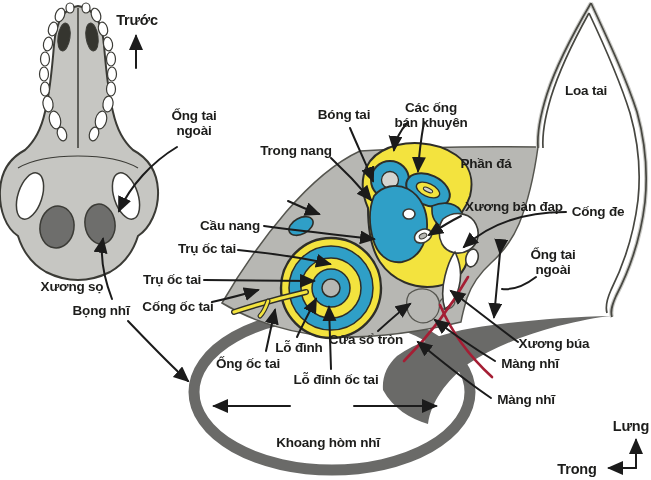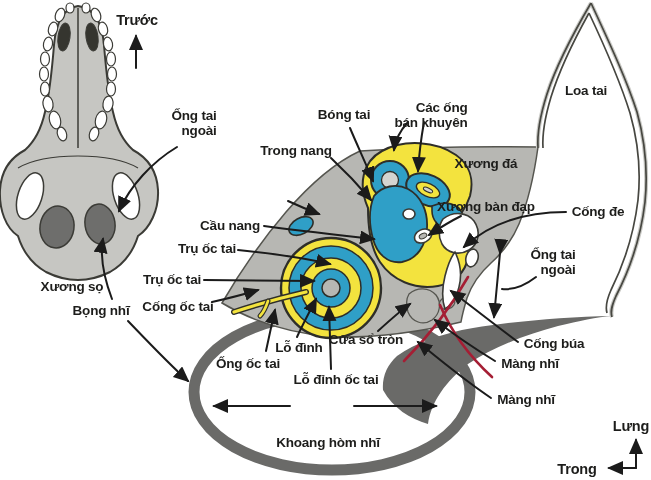--- a/index.html
+++ b/index.html
@@ -4,21 +4,21 @@
 <style>
   html,body{margin:0;padding:0;background:#fff;}
   .stage{
     position:relative;width:651px;height:480px;background:#ffffff;overflow:hidden;
     font-family:"Liberation Sans","DejaVu Sans",sans-serif;
   }
   .stage svg{position:absolute;left:0;top:0;}
   .lbl{
     position:absolute;transform:translate(-50%,-50%);
     font-weight:bold;font-size:13.5px;line-height:1.1;color:#1d1d1b;
-    text-align:right;white-space:pre-line;letter-spacing:-0.2px;
+    text-align:center;white-space:pre-line;letter-spacing:-0.2px;
   }
   .lbl.big{font-size:14.5px;}
 </style>
 </head>
 <body>
 
 <div class="stage">
 
 <svg width="651" height="480" viewBox="0 0 651 480">
   <defs>
@@ -178,35 +178,35 @@
 </svg>
 
 <div class="lbl big" style="left:137px;top:21px">Trước</div>
 <div class="lbl" style="left:194px;top:124px">Ống tai
 ngoài</div>
 <div class="lbl" style="left:344px;top:115px">Bóng tai</div>
 <div class="lbl" style="left:431px;top:116px">Các ống
 bán khuyên</div>
 <div class="lbl" style="left:586px;top:91px">Loa tai</div>
 <div class="lbl" style="left:296px;top:151px">Trong nang</div>
-<div class="lbl" style="left:486px;top:164px">Xương đá</div>
+<div class="lbl" style="left:486px;top:164px">Phần đá</div>
 <div class="lbl" style="left:230px;top:226px">Cầu nang</div>
-<div class="lbl" style="left:486px;top:207px">Xương bàn đạp</div>
+<div class="lbl" style="left:514px;top:207px">Xương bàn đạp</div>
 <div class="lbl" style="left:598px;top:212px">Cống đe</div>
 <div class="lbl" style="left:207px;top:249px">Trụ ốc tai</div>
 <div class="lbl" style="left:172px;top:280px">Trụ ốc tai</div>
 <div class="lbl" style="left:553px;top:263px">Ống tai
 ngoài</div>
 <div class="lbl" style="left:178px;top:307px">Cống ốc tai</div>
 <div class="lbl" style="left:72px;top:287px">Xương sọ</div>
 <div class="lbl" style="left:101px;top:311px">Bọng nhĩ</div>
 <div class="lbl" style="left:299px;top:348px">Lỗ đình</div>
 <div class="lbl" style="left:366px;top:340px">Cửa sổ tròn</div>
 <div class="lbl" style="left:248px;top:364px">Ống ốc tai</div>
-<div class="lbl" style="left:554px;top:344px">Cống búa</div>
+<div class="lbl" style="left:554px;top:344px">Xương búa</div>
 <div class="lbl" style="left:530px;top:364px">Màng nhĩ</div>
 <div class="lbl" style="left:336px;top:380px">Lỗ đỉnh ốc tai</div>
 <div class="lbl" style="left:526px;top:400px">Màng nhĩ</div>
 <div class="lbl" style="left:328px;top:443px">Khoang hòm nhĩ</div>
 <div class="lbl big" style="left:631px;top:427px">Lưng</div>
 <div class="lbl big" style="left:577px;top:470px">Trong</div>
 
 </div>
 
 </body></html>

